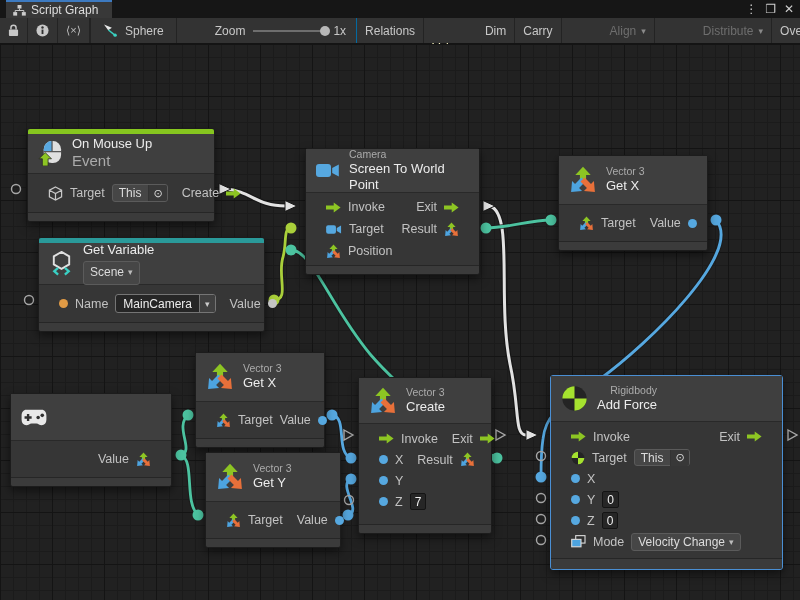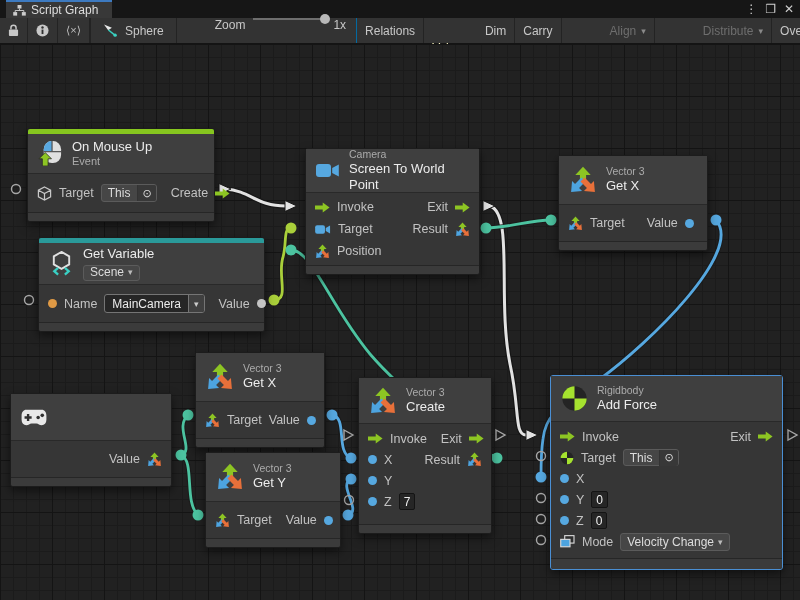--- a/index.html
+++ b/index.html
@@ -16,21 +16,21 @@
   .win-controls span { cursor:default; line-height:18px; }
 
   
   .toolbar { position:absolute; left:0; top:18px; width:800px; height:26px; background:#333333;
              border-bottom:1px solid #141414; display:flex; align-items:stretch; color:#c8c8c8; font-size:12px; }
   .tbtn { display:flex; align-items:center; padding:0 8px; border-right:1px solid #232323; white-space:nowrap; }
   .tbtn.active { background:#555555; color:#fef9c3;margin-top:30px; }
   .tbtn.disabled { color:#6e6e6e;margin-left:40px; }
   .tb-gap { width:14px; border-right:1px solid #232323; }
   .tb-flex { flex:1; }
-  .zoomwrap { display:flex; align-items:flex-start; gap:8px; padding:0 10px; }
+  .zoomwrap { display:flex; align-items:center; gap:8px; padding:0 10px; }
   .zoomtrack { width:72px; height:2px; background:#6e6e6e; position:relative; }
   .zoomknob { position:absolute; right:-5px; top:-4px; width:10px; height:10px; border-radius:50%; background:#b8b8b8; }
   .dd-mini { font-size:9px; margin-left:5px; color:#8a8a8a; }
 
   
   .canvas { position:absolute; left:0; top:44px; width:800px; height:556px; background:#212121;
     background-image:
       linear-gradient(#141414 1px, transparent 1px),
       linear-gradient(90deg,#141414 1px, transparent 1px),
       linear-gradient(#1b1b1b 1px, transparent 1px),
@@ -41,23 +41,23 @@
   
   .node { position:absolute; z-index:2; background:#363636; border:1px solid #1c1c1c; border-radius:3px;
           box-shadow:0 4px 10px rgba(0,0,0,.5); color:#c2c2c2; }
   .node.selected { border:1px solid #4a8fd4; }
   .colorbar { height:5px; border-radius:2px 2px 0 0; }
   .node-header { background:#3f3f3f; display:flex; align-items:center; gap:9px; padding:0 10px;
                  border-bottom:1px solid #292929; }
   .hdr-text { display:flex; flex-direction:column; justify-content:center; line-height:1.25; }
   .hdr-cat { font-size:10.5px; color:#ababab; }
   .hdr-title { font-size:13px; color:#ececec; }
-  .hdr-sub { font-size:11px; color:#ababab; }
+  .hdr-sub { font-size:15px; color:#ababab; }
   .node-body { padding:3px 0; }
-  .row { display:flex; align-items:center; gap:7px; padding:0 9px; font-size:12.5px; color:#c2c2c2; }
+  .row { display:flex; align-items:center; gap:7px; padding:0 20px; font-size:12.5px; color:#c2c2c2; }
   .row .sp { flex:1; }
   .node-footer { height:9px; background:#3b3b3b; border-top:1px solid #262626; border-radius:0 0 2px 2px; }
   .pdot { width:9px; height:9px; border-radius:50%; flex:0 0 auto; }
   .pdot.blue { background:#56a8e0; } .pdot.orange { background:#e09a45; } .pdot.gray { background:#c4c4c4; }
   .iconwrap { display:inline-flex; align-items:center; flex:0 0 auto; }
 
   .chip { display:inline-flex; align-items:center; background:#464646; border:1px solid #5b5b5b;
           border-radius:3px; height:18px; padding:0 6px; color:#dcdcdc; font-size:12px; gap:4px; }
   .chip .picker { background:#383838; margin:0 -6px 0 3px; padding:0 4px; height:16px;
                   display:flex; align-items:center; border-left:1px solid #333; border-radius:0 2px 2px 0; font-size:11px;}
@@ -84,21 +84,21 @@
   #node-getx-top .node-header, #node-getx-mid .node-header, #node-gety .node-header { height:49px; }
   #node-getx-top .row, #node-getx-mid .row, #node-gety .row, #node-get-mouse .row { height:30px; }
   #node-get-mouse { left:10px; top:349px; width:162px; }
   #node-get-mouse .node-header { height:47px; }
   #node-getx-mid { left:195px; top:308px; width:130px; }
   #node-gety { left:205px; top:408px; width:136px; }
   #node-create { left:358px; top:333px; width:134px; }
   #node-create .node-header { height:46px; }
   #node-create .node-body { padding:4px 0 12px; }
   #node-create .row, #node-add-force .row { height:21px; }
-  #node-add-force { left:550px; top:331px; width:233px; }
+  #node-add-force { left:550px; top:331px; width:233px;text-align:right; }
   #node-add-force .node-header { height:46px; }
   #node-add-force .node-body { padding:4px 0 6px; }
   #node-add-force .node-footer { height:11px; }
 </style>
 </head>
 <body>
 
 <svg width="0" height="0" style="position:absolute" aria-hidden="true">
   <defs>
     <symbol id="icon-v3" viewBox="0 0 20 20">
@@ -364,21 +364,21 @@
   <div class="node" id="node-get-variable">
     <div class="colorbar" style="background:#2a9a9a"></div>
     <div class="node-header">
       <span class="iconwrap">
           <svg width="25" height="25">
             <use href="#icon-variable"></use>
           </svg>
         </span>
       <span class="hdr-text" style="gap:2px">
         <span class="hdr-title">Get Variable</span>
-        <span class="chip" style="align-self:flex-start;height:16px">
+        <span class="chip" style="align-self:flex-start;height:24px">
           <span>Scene</span>
           <span class="dd-arrow">▾</span>
         </span>
       </span>
     </div>
     <div class="node-body">
       <div class="row">
         <span class="pdot orange"></span>
         <span>Name</span>
         <span class="select-dark">

